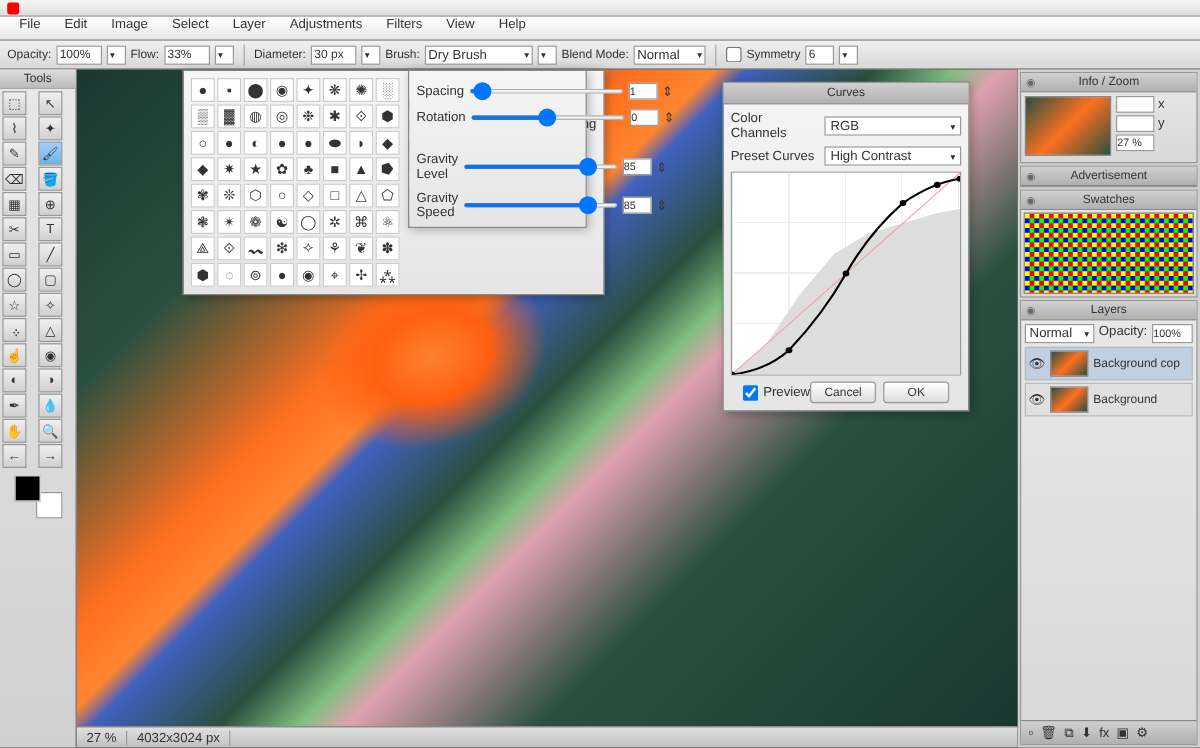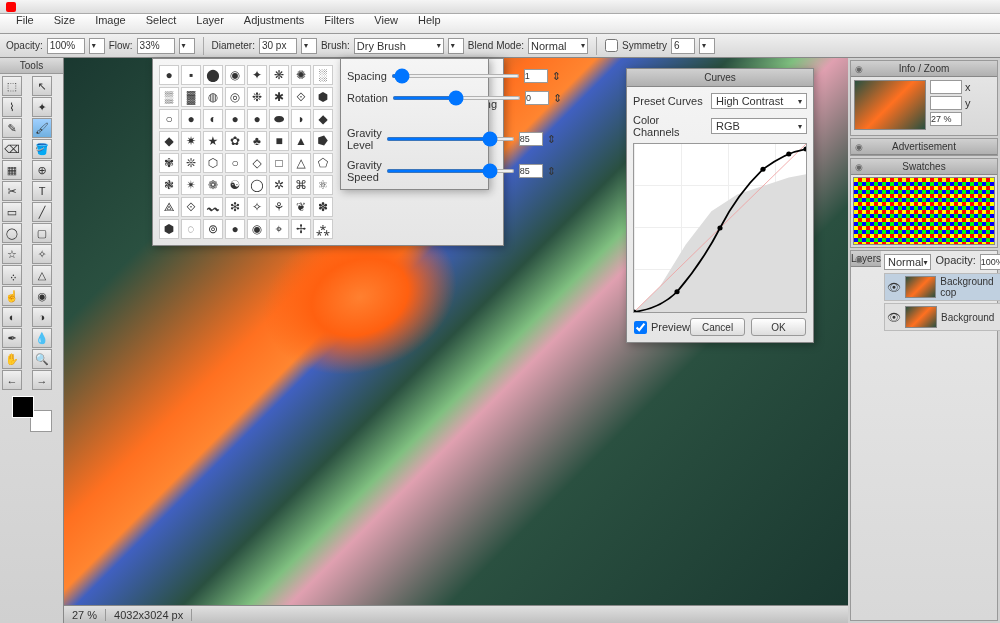--- a/index.html
+++ b/index.html
@@ -62,21 +62,21 @@
 .brushgrid{display:grid;grid-template-columns:repeat(8,20px);gap:2px;align-content:start}
 .brush{width:20px;height:20px;background:#fff;border:1px solid #ccc;display:flex;align-items:center;justify-content:center;font-size:12px}
 .brush-opts{flex:1;display:flex;gap:10px}
 .bcol{display:flex;flex-direction:column;gap:5px}
 .bcol label{font-size:10px;display:flex;align-items:center;gap:4px}
 .bcol input[type=checkbox],.bcol input[type=radio]{width:11px;height:11px}
 .brush-sliders{position:absolute;top:58px;left:340px;width:149px;padding:10px 6px 6px;display:flex;flex-direction:column;gap:8px;font-size:10px}
 .brush-sliders>div{display:flex;align-items:center;gap:4px}
 .brush-sliders input[type=range]{flex:1;height:4px}
 .brush-sliders input[type=text]{width:24px;height:14px;font-size:9px;border:1px solid #999}
-.curves{top:68px;left:626px;width:188px}
+.curves{top:68px;left:602px;width:206px}
 .curves-h{height:18px;background:linear-gradient(#d0d0d0,#b0b0b0);text-align:center;font-size:10px;line-height:18px;border-bottom:1px solid #888}
 .curves-body{padding:6px;display:flex;flex-direction:column;gap:5px}
 .crow{display:flex;align-items:center;gap:6px;font-size:10px}
 .crow .dd{flex:1;height:16px;background:#fff;border:1px solid #999;font-size:9px;padding:0 4px;display:flex;align-items:center;justify-content:space-between}
 .crow .dd::after{content:"▾";font-size:8px}
 .curvebox{width:100%;height:170px;background:#fff;border:1px solid #999;position:relative}
 .curvebox::before{content:"";position:absolute;inset:0;background:repeating-linear-gradient(0deg,#eee 0 1px,transparent 1px 42px),repeating-linear-gradient(90deg,#eee 0 1px,transparent 1px 47px)}
 .curvebox svg{position:absolute;inset:0;width:100%;height:100%}
 .crow2{display:flex;justify-content:center;align-items:center}
 .crow2 label{font-size:10px;display:flex;align-items:center;gap:4px}
@@ -84,21 +84,21 @@
 </style>
 </head>
 <body>
 
 <div class="titlebar">
     <div class="redlogo"></div>
   </div>
 
 <div class="menubar">
   <span>File</span>
-  <span>Size</span>
+  <span>Edit</span>
   <span>Image</span>
   <span>Select</span>
   <span>Layer</span>
   <span>Adjustments</span>
   <span>Filters</span>
   <span>View</span>
   <span>Help</span>
 </div>
 
 <div class="optbar">
@@ -199,21 +199,21 @@
     </div>
     <div class="panel">
       <div class="panel-h">Advertisement</div>
     </div>
     <div class="panel">
       <div class="panel-h">Swatches</div>
       <div class="swatches">
           <div class="swgrid"></div>
         </div>
     </div>
-    <div class="panel" style="flex:1;display:flex;">
+    <div class="panel" style="flex:1;display:flex;flex-direction:column">
       <div class="panel-h">Layers</div>
       <div class="layers-body" style="flex:1">
         <div class="layers-top">
           <div class="dd">
               <span>Normal</span>
             </div>
           <label>Opacity:</label>
           <input value="100%" style="">
         </div>
         <div class="layer active">
@@ -386,29 +386,29 @@
       <input type="range" min="0" max="100" value="85" style="">
       <input type="text" value="85" style="">
       <span>⇕</span>
     </div>
 </div>
 
 <div class="popup curves">
   <div class="curves-h">Curves</div>
   <div class="curves-body">
     <div class="crow">
+        <span style="width:72px">Color Channels</span>
+        <div class="dd">
+          <span>RGB</span>
+        </div>
+      </div>
+    <div class="crow">
         <span style="width:72px">Preset Curves</span>
         <div class="dd">
           <span>High Contrast</span>
-        </div>
-      </div>
-    <div class="crow">
-        <span style="width:72px">Color Channels</span>
-        <div class="dd">
-          <span>RGB</span>
         </div>
       </div>
     <div class="curvebox">
       <svg viewBox="0 0 100 100" preserveAspectRatio="none">
         <polygon points="0,100 5,95 15,85 30,60 45,40 60,30 75,25 90,20 100,18 100,100" fill="#ddd"></polygon>
         <line x1="0" y1="100" x2="100" y2="0" stroke="#f0a0a0" stroke-width="0.5"></line>
         <path d="M0,100 Q15,98 25,88 Q40,70 50,50 Q60,30 75,15 Q88,5 100,3" stroke="#000" stroke-width="1" fill="none"></path>
         <circle cx="0" cy="100" r="1.5"></circle>
           <circle cx="25" cy="88" r="1.5"></circle>
           <circle cx="50" cy="50" r="1.5"></circle>

